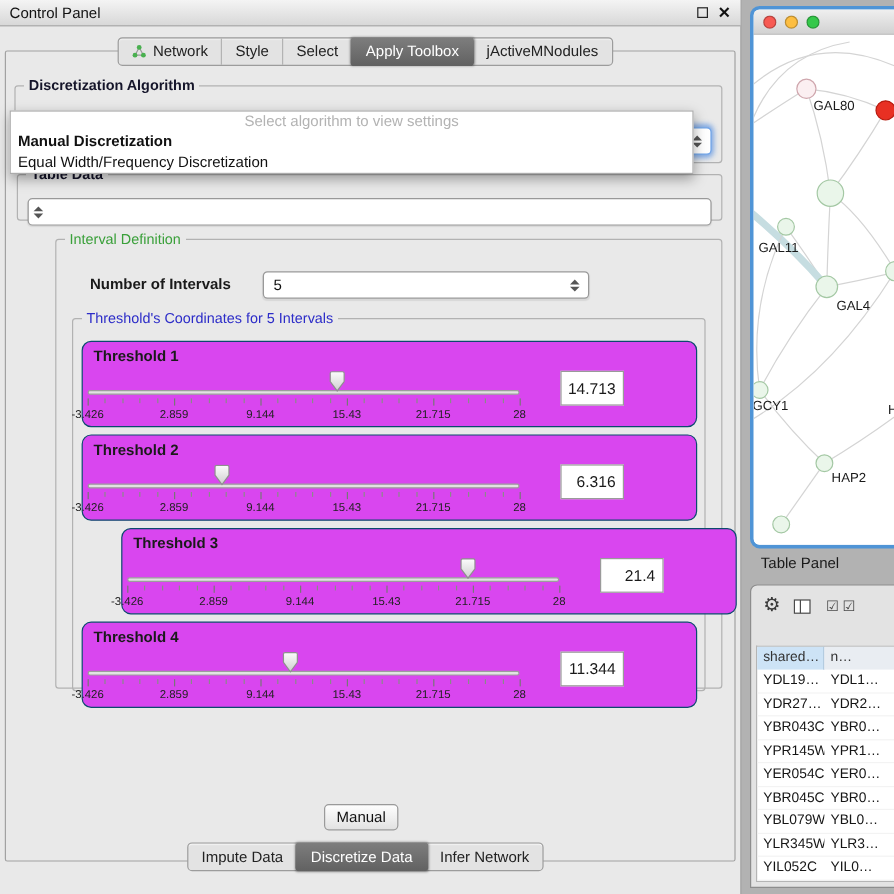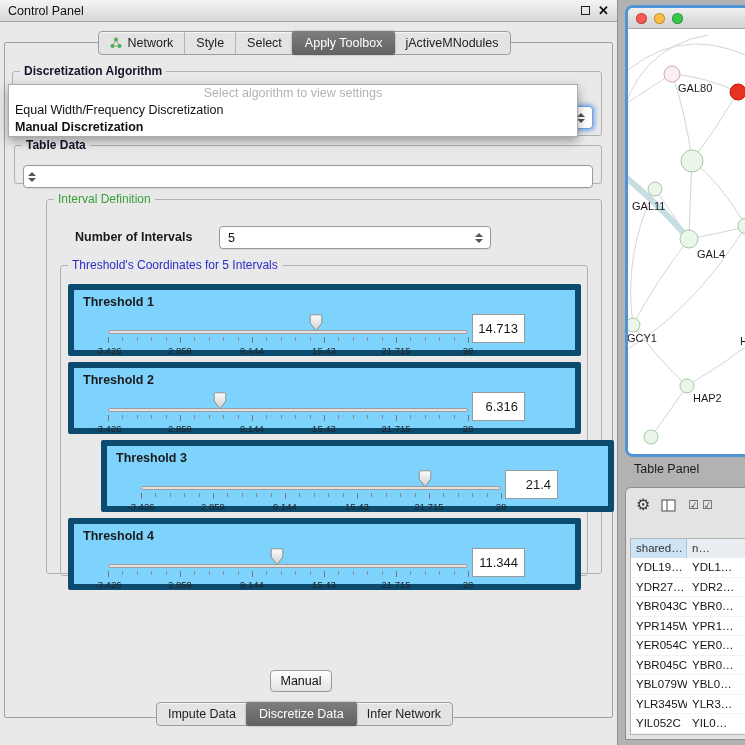--- a/index.html
+++ b/index.html
@@ -35,32 +35,32 @@
   
   .combo{position:absolute;display:flex;align-items:center;height:23px;background:#fff;border:1px solid #999;border-radius:4px;box-shadow:0 1px 1px rgba(0,0,0,.08)}
   .combo .combo-value{flex:1;padding:0 8px;font-size:12.5px;color:#111;white-space:nowrap;overflow:hidden}
   .combo .stepper{width:15px;display:flex;flex-direction:column;align-items:center;gap:2px;margin-right:4px}
   .combo .stepper i{display:block;width:0;height:0;border-left:4px solid transparent;border-right:4px solid transparent}
   .combo .stepper .up{border-bottom:4px solid #555}
   .combo .stepper .dn{border-top:4px solid #555}
   .combo.focused{border-color:#6ea3e8;box-shadow:0 0 4px 2px rgba(96,150,226,.75)}
 
   
-  #algo-popup{position:absolute;left:8px;top:84px;width:570px;background:#fff;border:1px solid #ababab;box-shadow:0 4px 10px rgba(0,0,0,.35);z-index:50}
+  #algo-popup{position:absolute;left:8px;top:92px;width:570px;background:#fff;border:1px solid #ababab;box-shadow:0 4px 10px rgba(0,0,0,.35);z-index:50}
   #algo-popup .popup-head{height:17px;line-height:17px;text-align:center;color:#b3b3b3;font-size:12.5px}
   #algo-popup .popup-item{height:17px;line-height:17px;padding-left:6px;font-size:12.5px;color:#111}
   #algo-popup .popup-item.bold{font-weight:bold}
 
   
   #num-intervals-label{position:absolute;left:28px;top:24px;font-weight:bold;font-size:12.5px}
   #num-intervals-combo{left:172px;top:20px;width:272px}
 
-  .threshold-panel{position:absolute;left:7px;width:513px;height:72px;border:6px solid #0c4a6e;border-radius:2px;background:#7dd3fc}
+  .threshold-panel{position:absolute;left:7px;width:513px;height:72px;border:1px solid #0c4a6e;border-radius:8px;background:#d946ef}
   .th-label{position:absolute;left:9px;top:5px;font-weight:bold;font-size:12.5px}
-  .slider{position:absolute;left:34px;top:0;width:360px;height:72px}
+  .slider{position:absolute;left:4px;top:0;width:360px;height:72px}
   .track{position:absolute;left:0;right:0;top:40px;height:4px;background:#e2e2e2;border:1px solid #9d9d9d;border-radius:2px}
   .ticks{position:absolute;left:0;width:100%;top:47px;height:7px}
   .ticks i{position:absolute;top:0;width:1px;background:#8a8a8a;height:4px}
   .ticks i.major{height:6px;background:#777}
   .scale-labels{position:absolute;left:0;width:100%;top:55px;height:11px}
   .scale-label{position:absolute;transform:translateX(-50%);font-size:9.5px;color:#222;white-space:nowrap}
   .thumb{position:absolute;top:24px;width:14px;height:18px;transform:translateX(-50%)}
   .value-box{position:absolute;left:398px;top:24px;width:53px;height:29px;background:#fff;border:1px solid #9a9a9a;font-size:13px;text-align:right;line-height:27px;padding-right:6px}
 
   
@@ -151,22 +151,22 @@
       <span class="stepper">
           <i class="up"></i>
           <i class="dn"></i>
         </span>
     </div>
   </fieldset>
 
   <div id="algo-popup">
     <div class="popup-head">Select algorithm to view settings</div>
     <div>
+        <div class="popup-item bold">Manual Discretization</div>
         <div class="popup-item">Equal Width/Frequency Discretization</div>
-        <div class="popup-item bold">Manual Discretization</div>
       </div>
   </div>
 
   <fieldset style="left:14px;top:138px;width:588px;height:46px">
     <legend class="dark">Table Data</legend>
     <div class="combo" style="left:8px;right:8px;top:13px">
       <span class="stepper">
           <i class="up"></i>
           <i class="dn"></i>
         </span>

